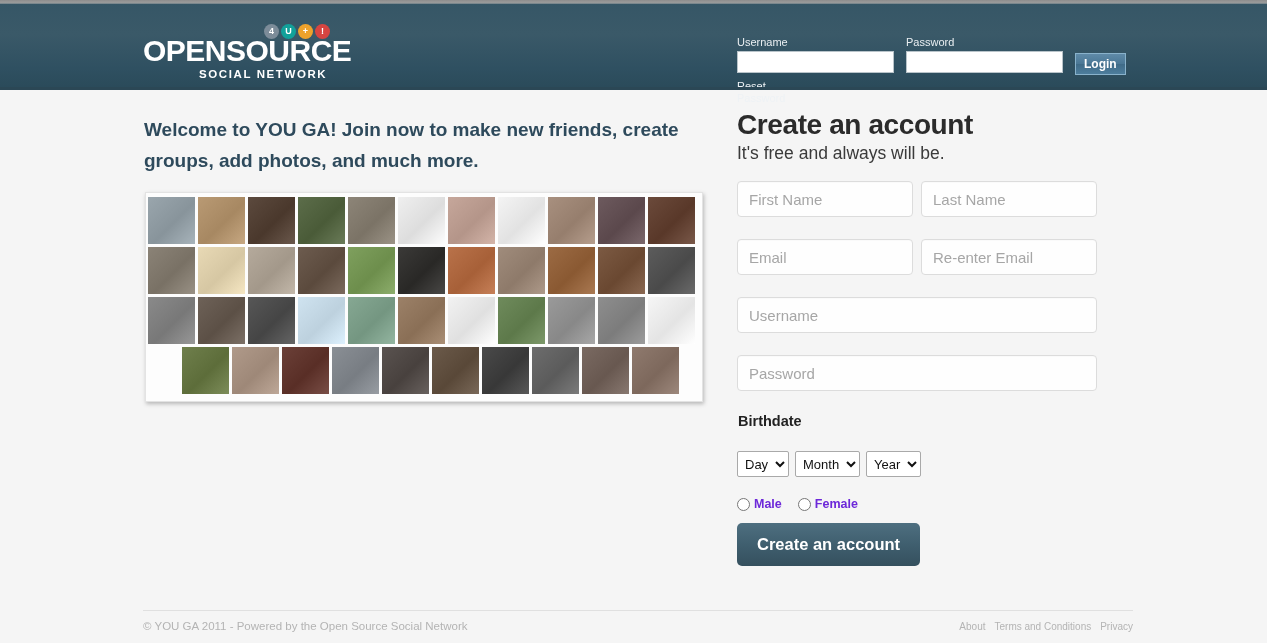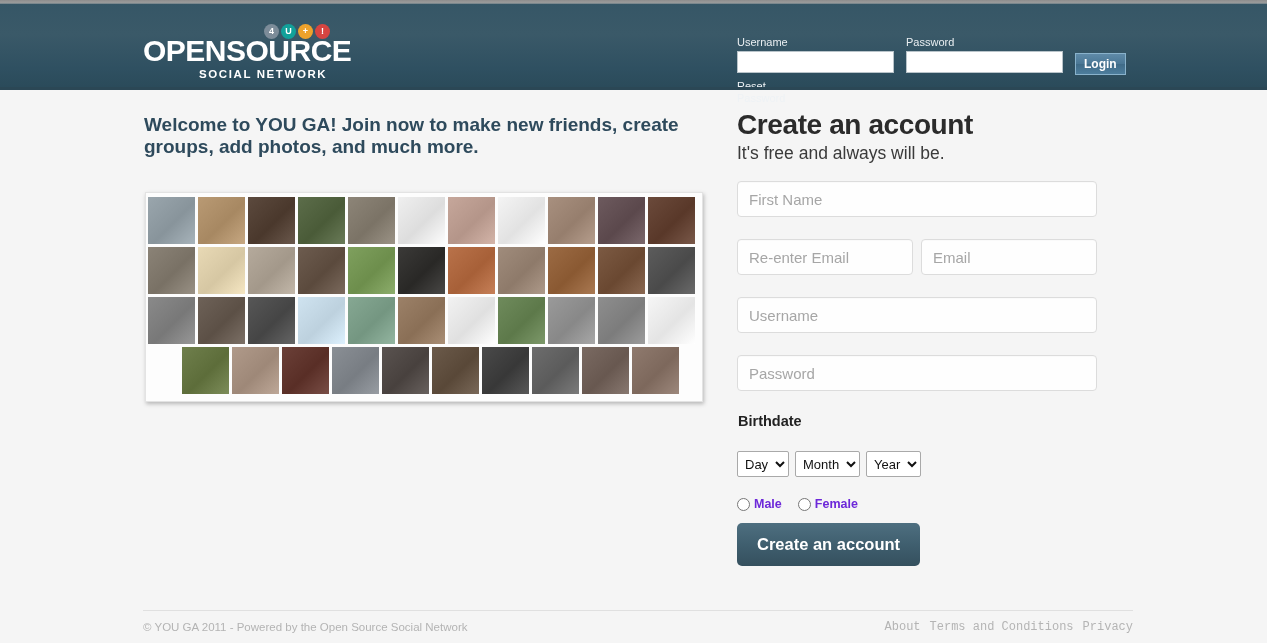--- a/index.html
+++ b/index.html
@@ -91,21 +91,21 @@
     color: #eef2f5; font-size: 11px; text-decoration: none;
     font-family: "Liberation Sans", sans-serif;
   }
 
   
   #content { position: absolute; top: 90px; left: 0; width: 1267px; height: 553px; }
 
   
   #left-col { position: absolute; left: 143px; top: 24px; width: 570px; }
   #welcome-heading {
-    color: #2e4a5c; font-size: 19px; font-weight: bold; line-height: 22px;
+    color: #2e4a5c; font-size: 19px; font-weight: bold; line-height: 31px;
     margin: 0 0 0 1px; width: 545px;
     font-family: "Liberation Sans", sans-serif;
   }
 
   #avatar-grid-wrap {
     position: absolute; left: 2px; top: 78px;
     width: 558px; padding: 4px 0 4px 0;
     background: #fdfdfd;
     border: 1px solid #e3e3e3;
     box-shadow: 1px 2px 4px rgba(0,0,0,0.25);
@@ -183,22 +183,22 @@
   
   #footer {
     position: absolute; left: 143px; top: 520px;
     width: 990px; border-top: 1px solid #e0e0e0;
     padding-top: 9px;
     display: flex; justify-content: space-between; align-items: center;
   }
   #footer-copy { font-size: 11.5px; color: #b4b4b4; font-family: "Liberation Sans", sans-serif; }
   #footer-links { display: flex; gap: 9px; }
   .footer-link {
-    font-size: 12px; color: #b4b4b4; text-decoration: none;
-    font-family: Liberation Mono, monospace;
+    font-size: 10px; color: #b4b4b4; text-decoration: none;
+    font-family: Liberation Sans, sans-serif;
   }
 </style>
 </head>
 <body>
 
 <div id="top-strip"></div>
 
 <div id="header">
 
   <div id="logo-block">
@@ -373,25 +373,26 @@
   </div>
 
   <div id="right-col">
     <h2 id="create-title">Create an account</h2>
     <p id="create-sub">It's free and always will be.</p>
 
     <div id="signup-form">
 
       <div class="field-row">
         <input class="sfield half" type="text" placeholder="First Name" style="">
+        <input class="sfield half" type="text" placeholder="Last Name" style="">
       </div>
 
       <div class="field-row">
+        <input class="sfield half" type="text" placeholder="Email" style="">
         <input class="sfield half" type="text" placeholder="Re-enter Email" style="">
-        <input class="sfield half" type="text" placeholder="Email" style="">
       </div>
 
       <div class="field-row">
         <input class="sfield" type="text" placeholder="Username" style="">
       </div>
 
       <div class="field-row">
         <input class="sfield" type="password" placeholder="Password" style="">
       </div>
 

